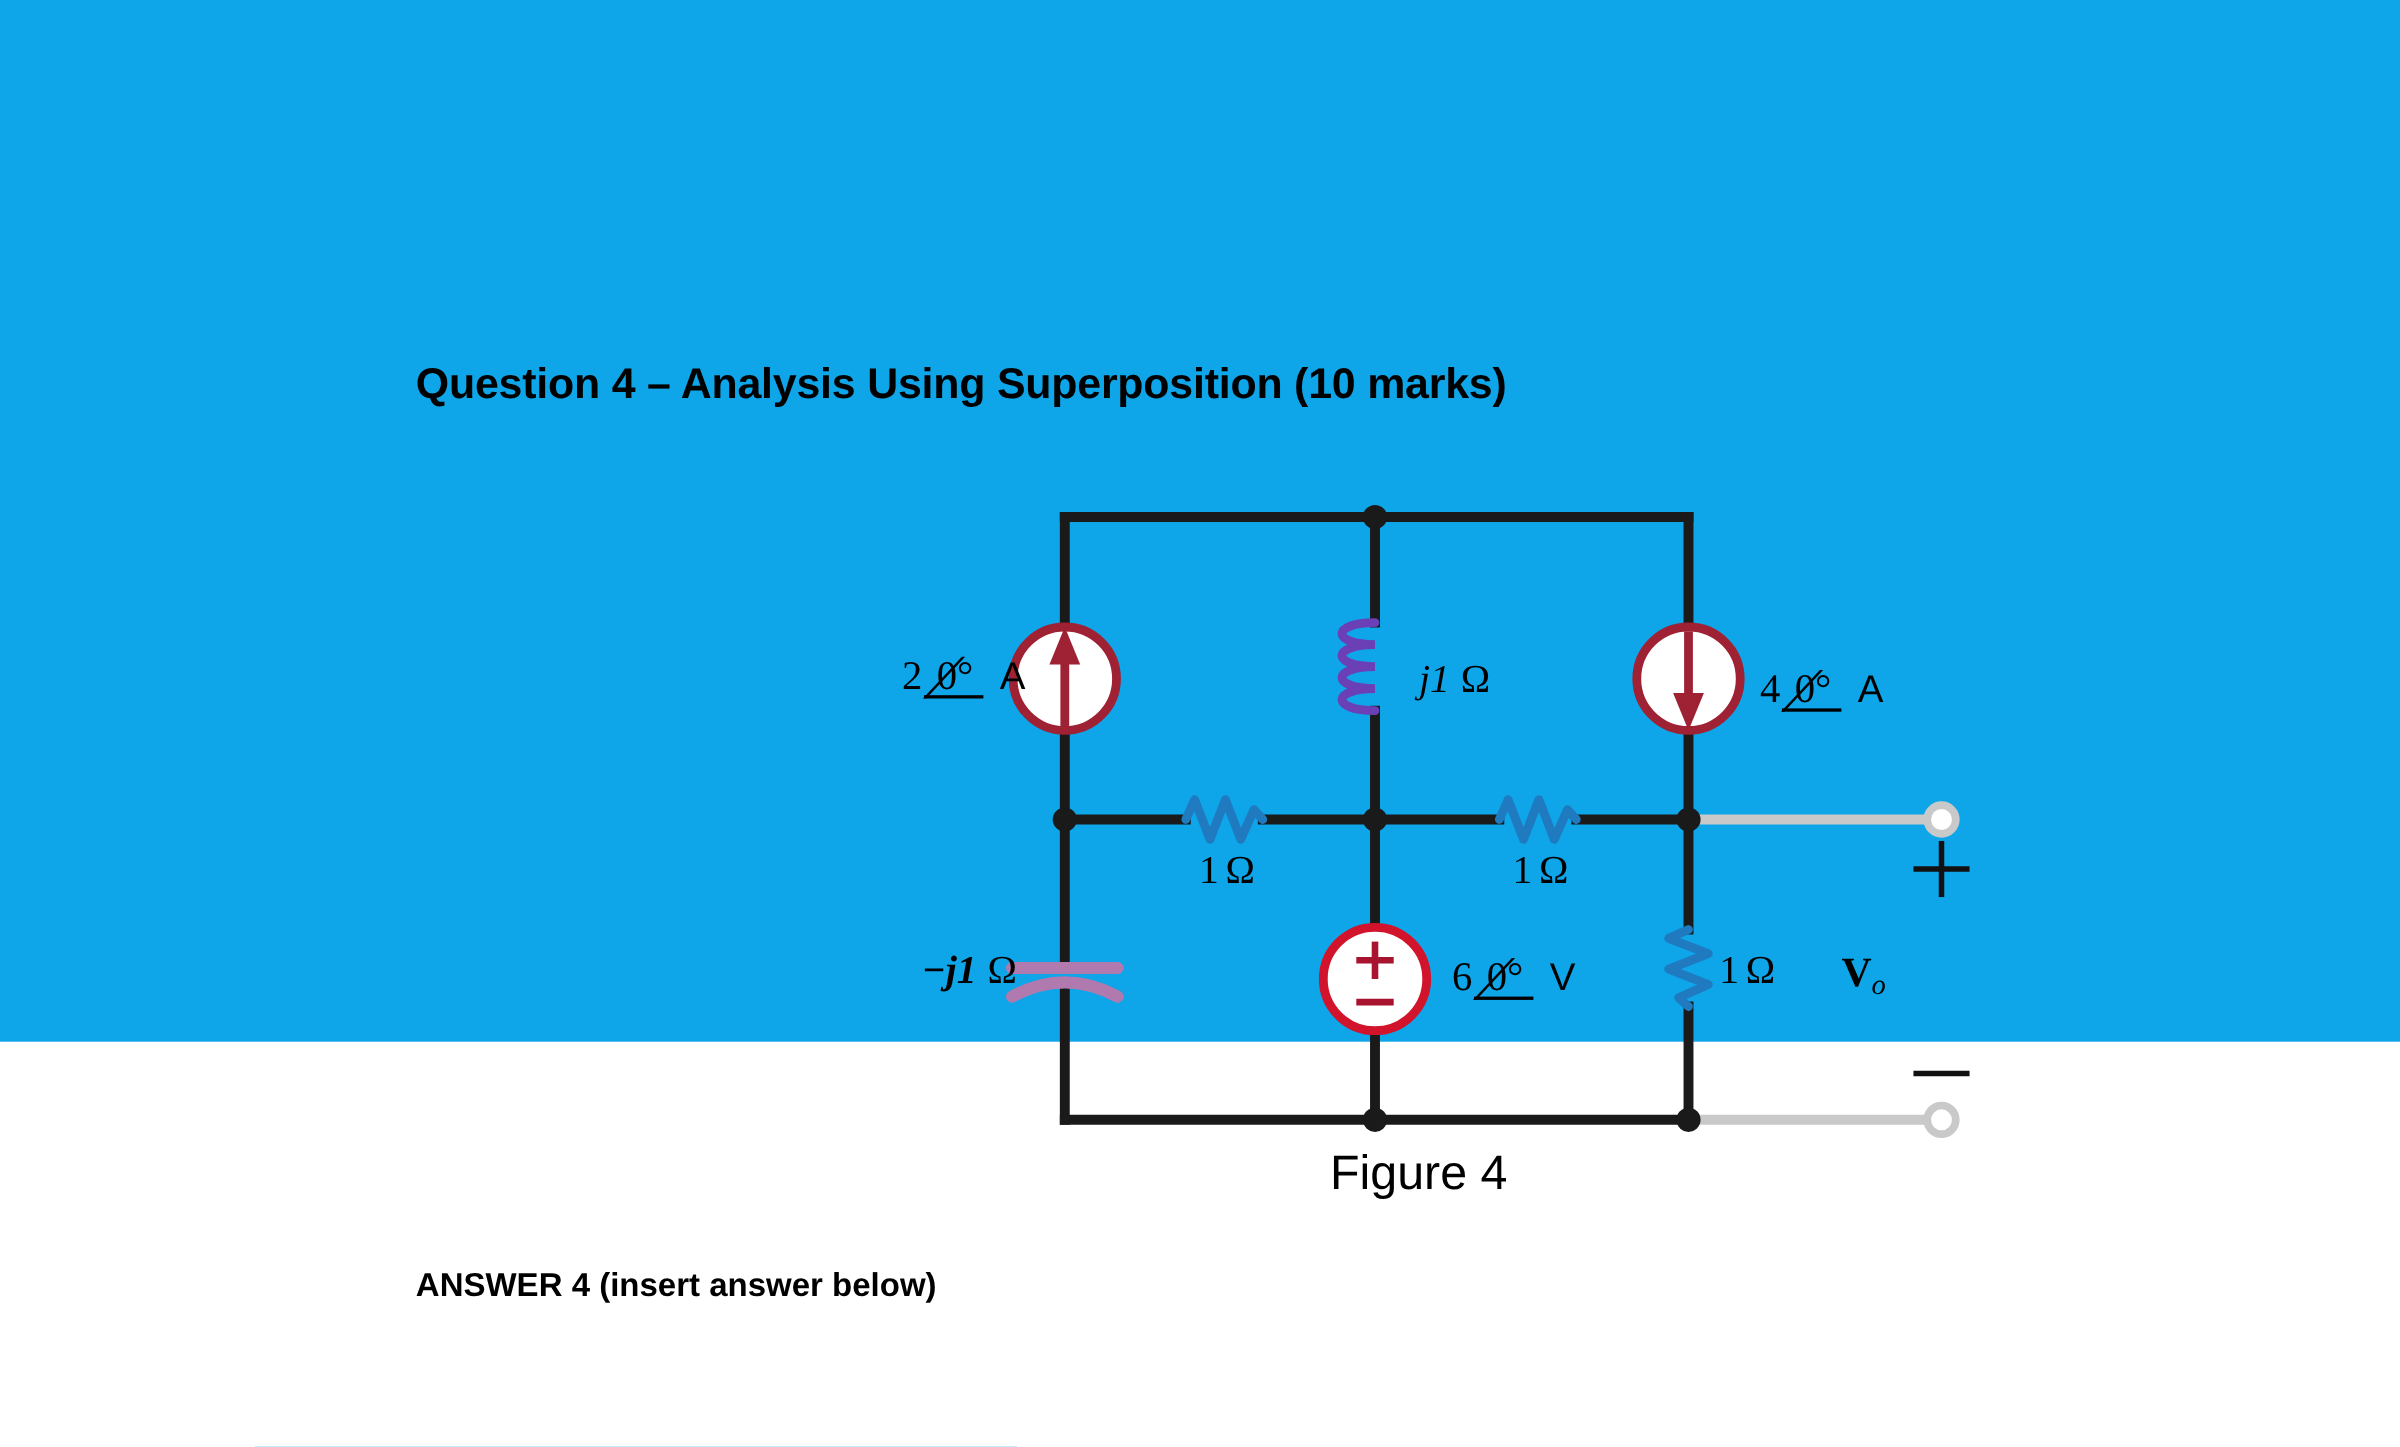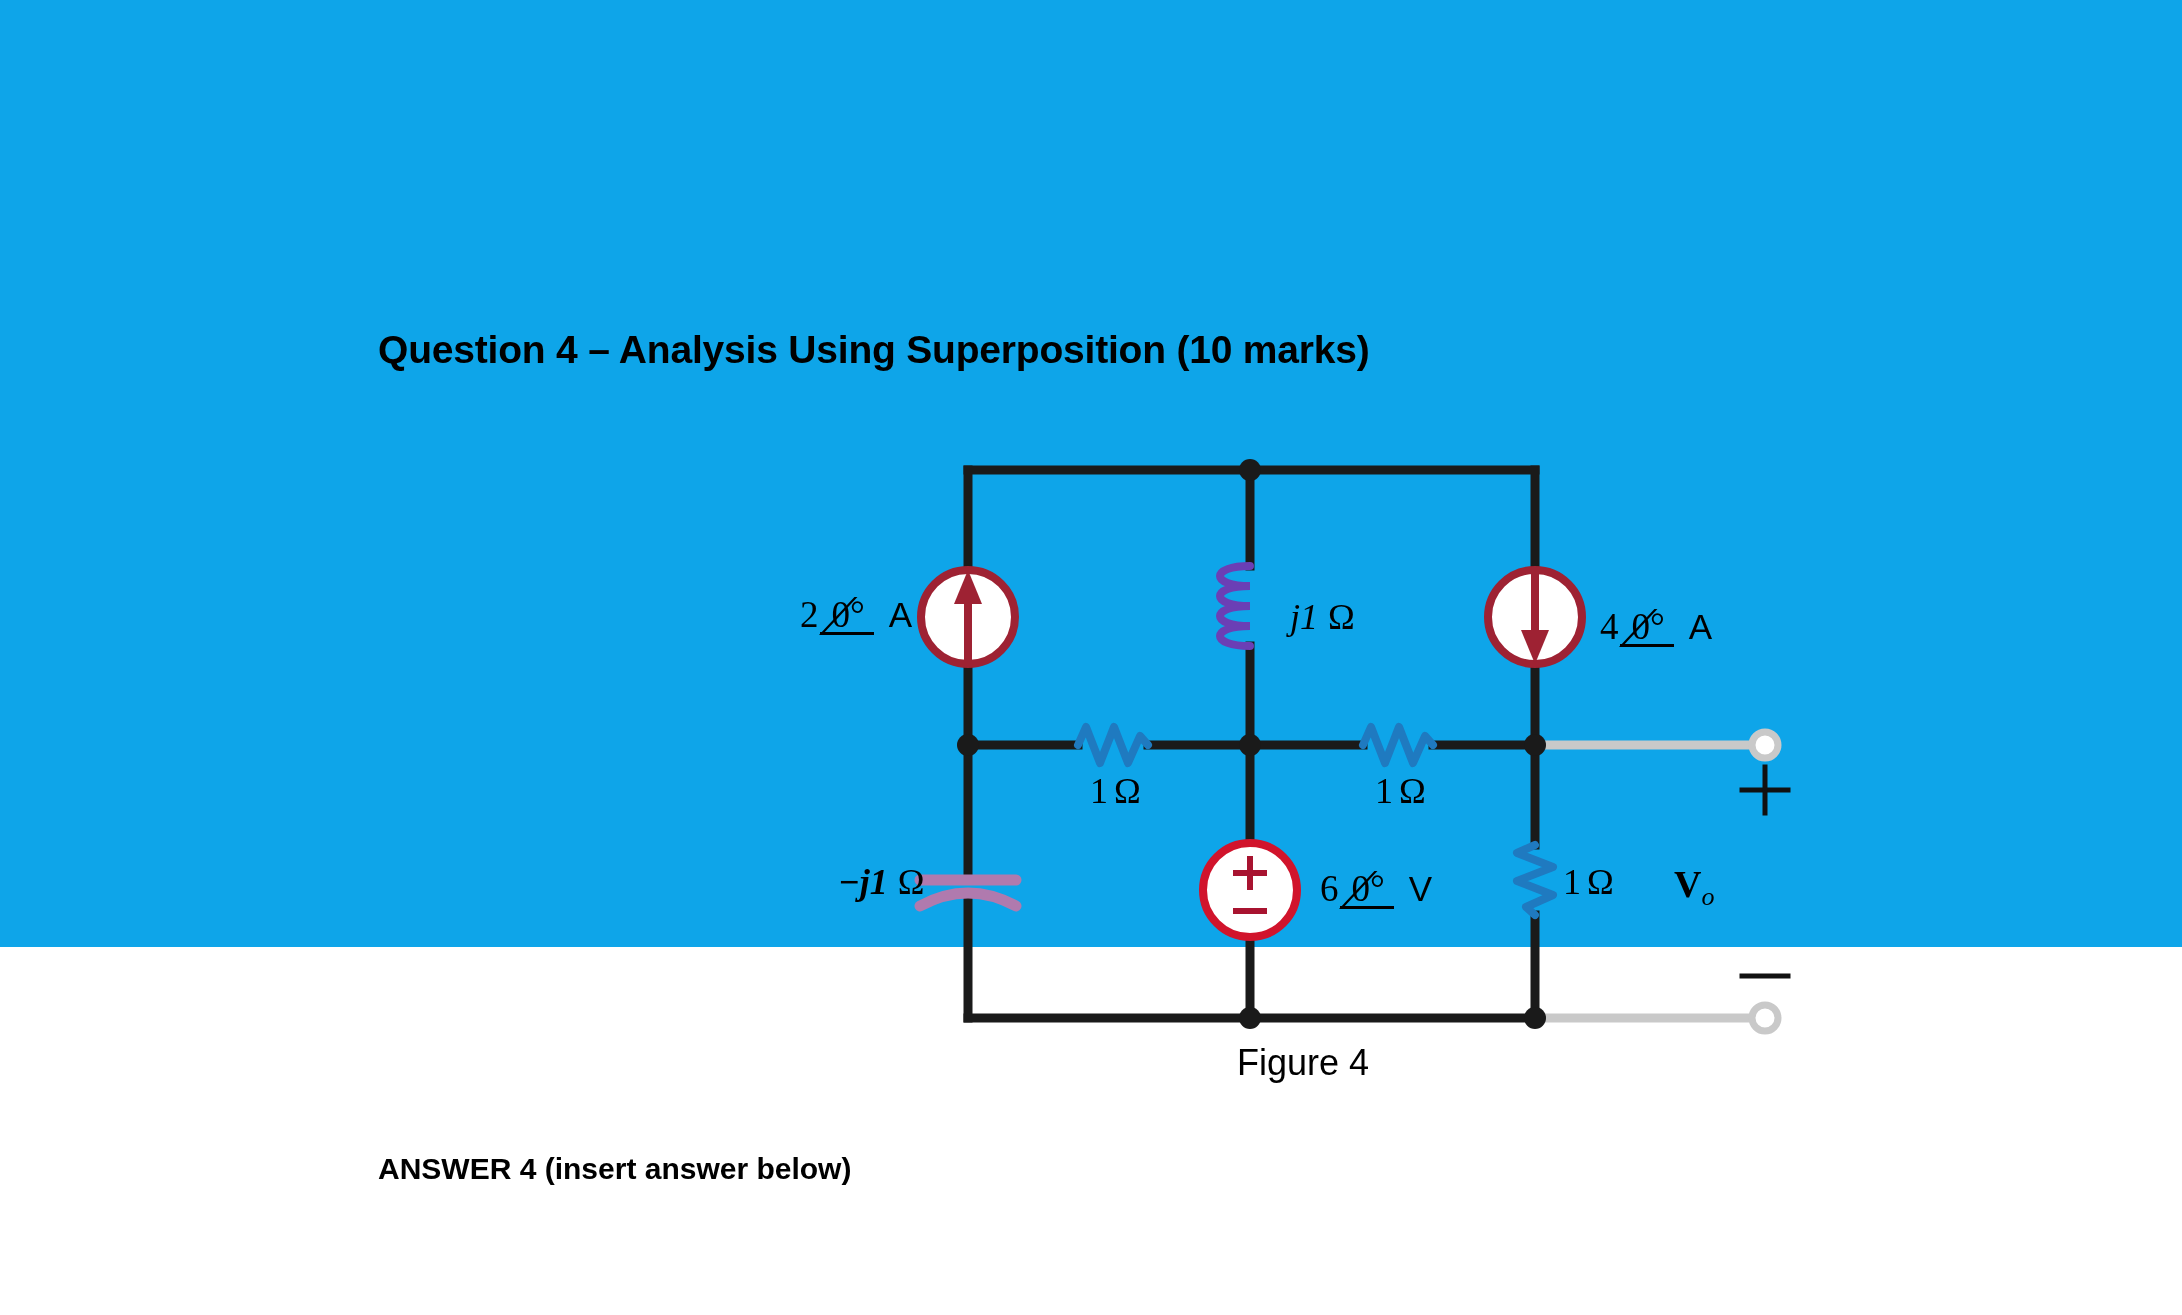--- a/index.html
+++ b/index.html
@@ -52,24 +52,23 @@
     font-family: "Liberation Serif", serif;
     font-style: italic;
     font-size: 26px;
     vertical-align: -8px;
     margin-left: 1px;
   }
   .fig-caption {
     position: absolute;
     left: 1209px;
     top: 1042px;
-    font-size: 36px;
+    font-size: 44px;
     font-weight: normal;
     white-space: nowrap;
-    margin-left: 28px;
   }
   .answer-line {
     position: absolute;
     left: 378px;
     top: 1152px;
     font-size: 30px;
     font-weight: bold;
     white-space: nowrap;
   }
 
@@ -249,21 +248,21 @@
       <polyline points="1535,845 1517,853 1553,867 1517,881 1553,895 1526,907 1535,915" fill="none" stroke="#1f7ac0" stroke-width="8" stroke-linejoin="round" stroke-linecap="round"></polyline>
     </g>
 
     <g stroke="#111" stroke-width="5" stroke-linecap="square">
       <line x1="1742" y1="790" x2="1788" y2="790"></line>
       <line x1="1765" y1="767" x2="1765" y2="813"></line>
       <line x1="1742" y1="976" x2="1788" y2="976"></line>
     </g>
   </svg>
 
-  <div class="phasor" style="left:800px; top:596px;"><span class="mag">2</span><span class="ang">0°</span><span class="unit">A</span></div>
+  <div class="phasor" style="left:820px; top:596px;"><span class="mag">2</span><span class="ang">0°</span><span class="unit">A</span></div>
 
   <div class="clabel" style="left:1290px; top:596px; font-style:normal;"><span style="font-style:italic;">j1</span><span style="margin-left:10px;">Ω</span></div>
 
   <div class="phasor" style="left:1600px; top:608px;"><span class="mag">4</span><span class="ang">0°</span><span class="unit">A</span></div>
 
   <div class="clabel" style="left:1090px; top:770px;"><span>1</span><span style="margin-left:6px;">Ω</span></div>
 
   <div class="clabel" style="left:1375px; top:770px;"><span>1</span><span style="margin-left:6px;">Ω</span></div>
 
   <div class="clabel" style="left:838px; top:861px;"><span style="font-style:italic;font-weight:bold;">−j1</span><span style="margin-left:10px;">Ω</span></div>

